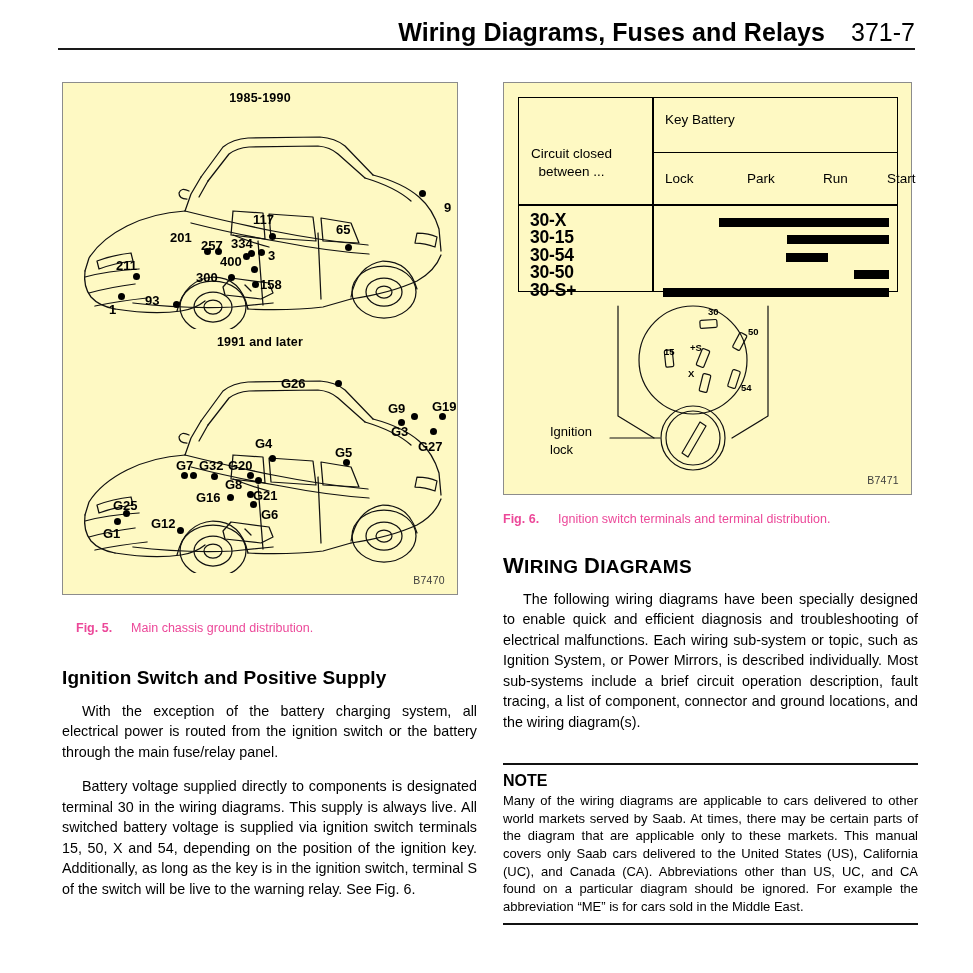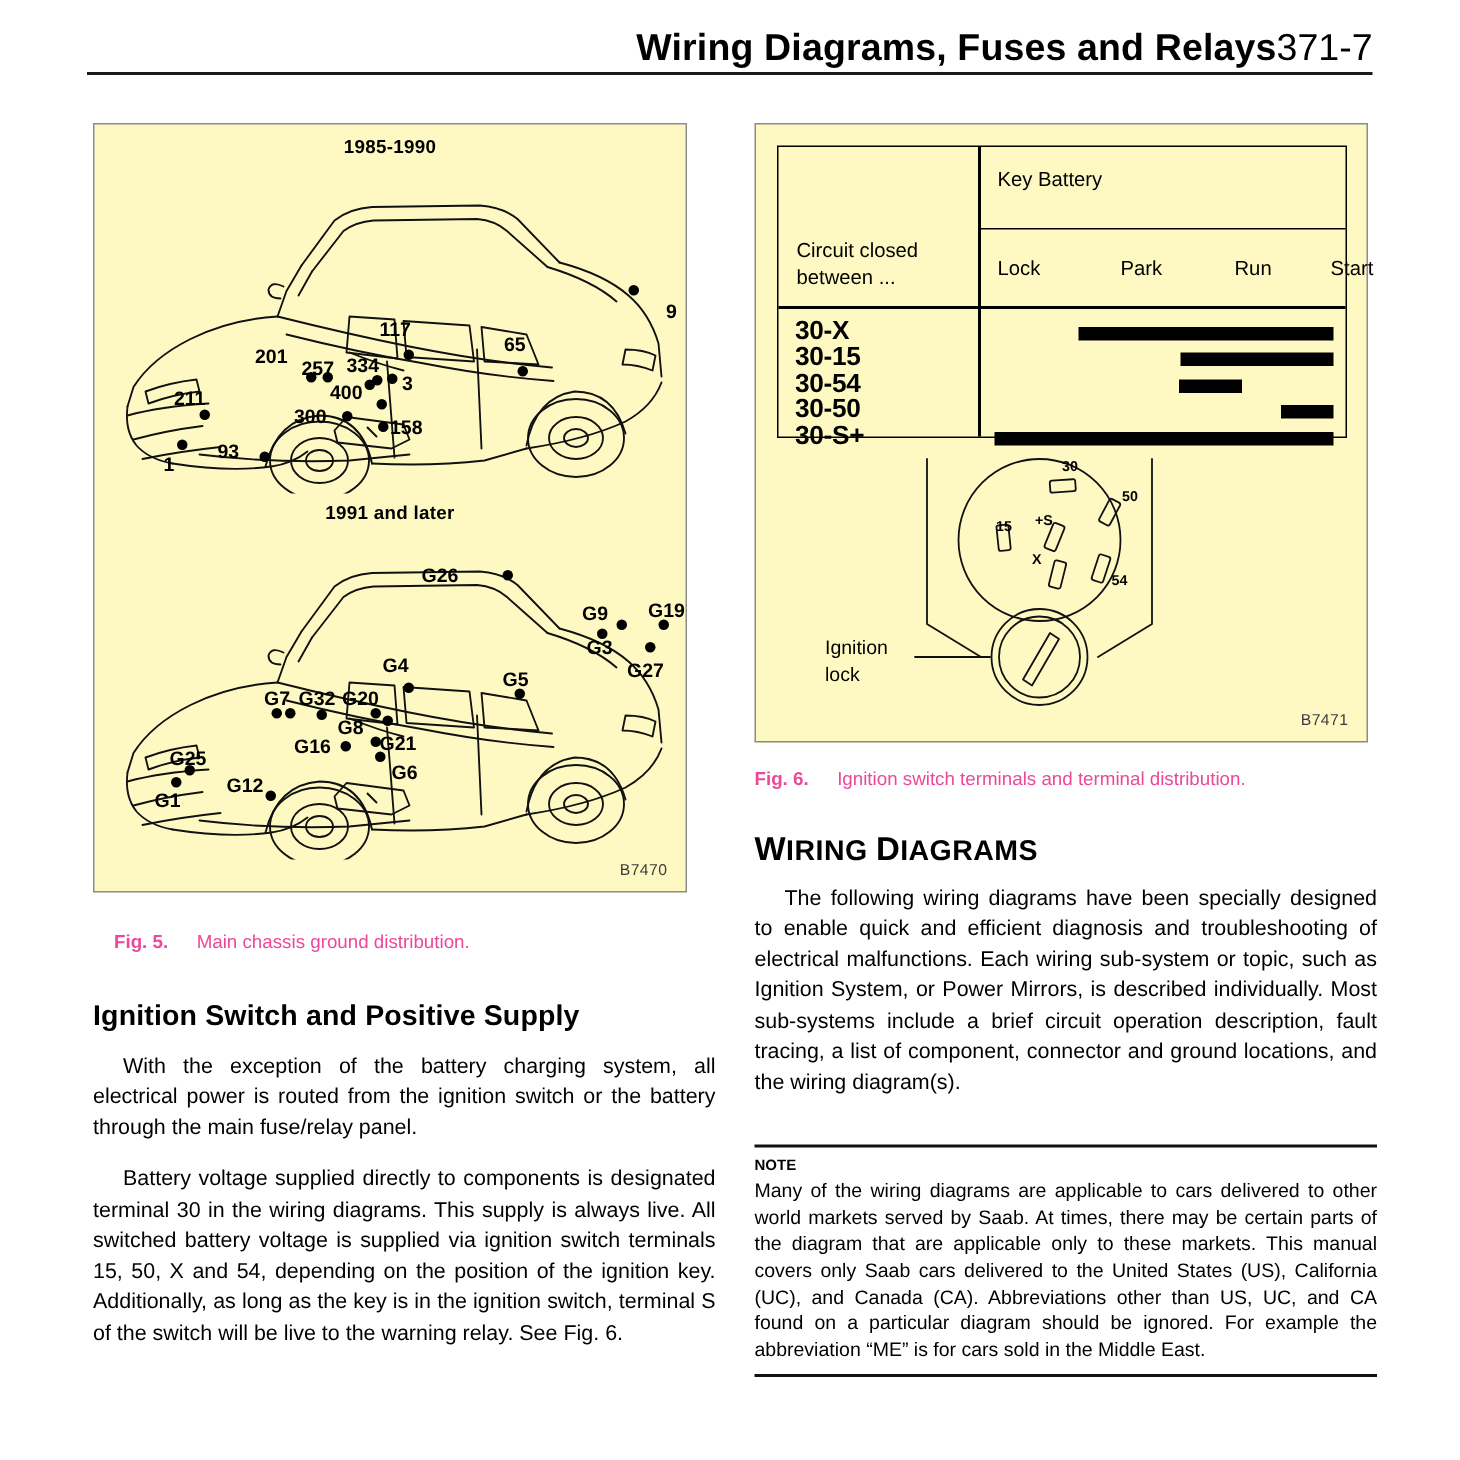--- a/index.html
+++ b/index.html
@@ -32,20 +32,21 @@
     justify-content: flex-end;
   }
   .header-title {
     font-size: 25px;
     letter-spacing: 0.1px;
     font-weight: 700;
   }
   .header-page {
     font-size: 25px;
     font-weight: 400;
+    margin-left: 26px;
   }
   .header-rule {
     position: absolute;
     left: 58px; top: 48px;
     width: 857px; height: 2px;
     background: #1a1a1a;
   }
 
   
   .fig-frame {
@@ -115,23 +116,24 @@
     left: 0; top: 106px; right: 0;
     height: 1.6px; background: #000;
   }
   .kp-keypos-label {
     position: absolute;
     left: 146px; top: 14px;
     font-size: 13.5px;
   }
   .kp-circuit-label {
     position: absolute;
-    left: 12px; top: 60px;
+    left: 12px; top: 47px;
     font-size: 13.5px;
     line-height: 1.35;
+    text-align: center;
   }
   .kp-colhead {
     position: absolute;
     top: 73px;
     font-size: 13.5px;
   }
   .kp-rowlabel {
     position: absolute;
     left: 11px;
     font-size: 17.5px;
@@ -181,21 +183,21 @@
     line-height: 1.43;
     text-align: justify;
     text-indent: 20px;
   }
 
   
   .note-box { position: absolute; width: 415px; }
   .note-rule { height: 2px; background: #111; width: 100%; }
   .note-inner { padding: 7px 0 7px 0; }
   .note-title {
-    font-size: 10px;
+    font-size: 16px;
     font-weight: bold;
     margin: 0 0 2px 0;
   }
   .note-text {
     font-size: 13px;
     line-height: 1.36;
     text-align: justify;
     margin: 0;
   }
 </style>

